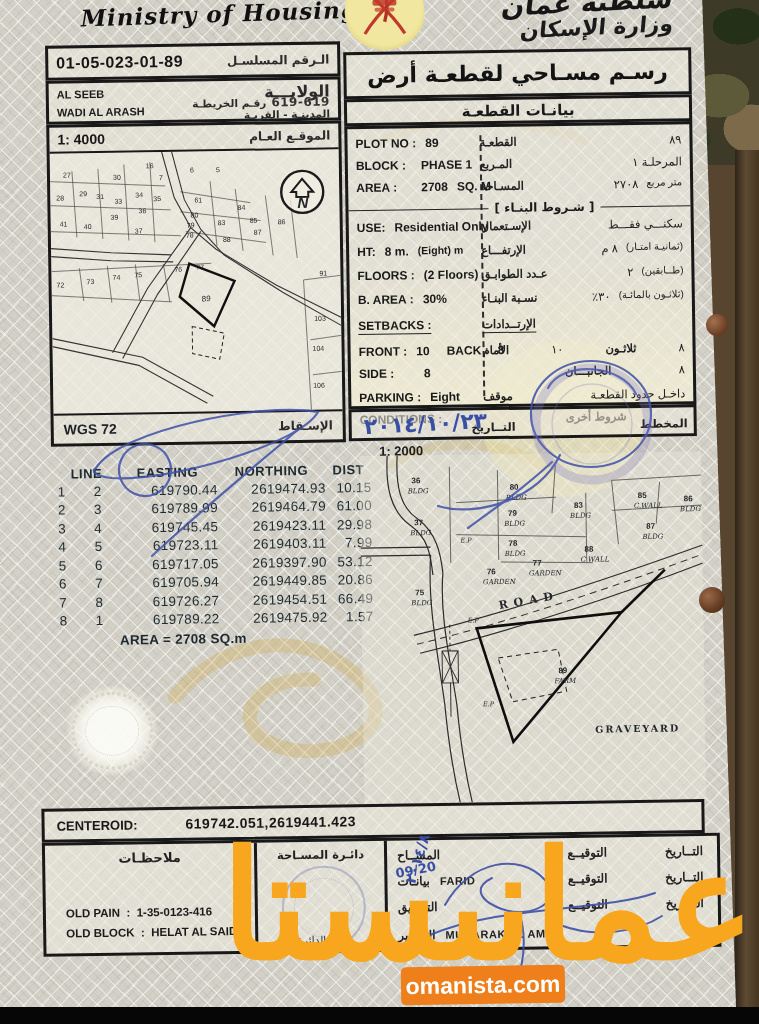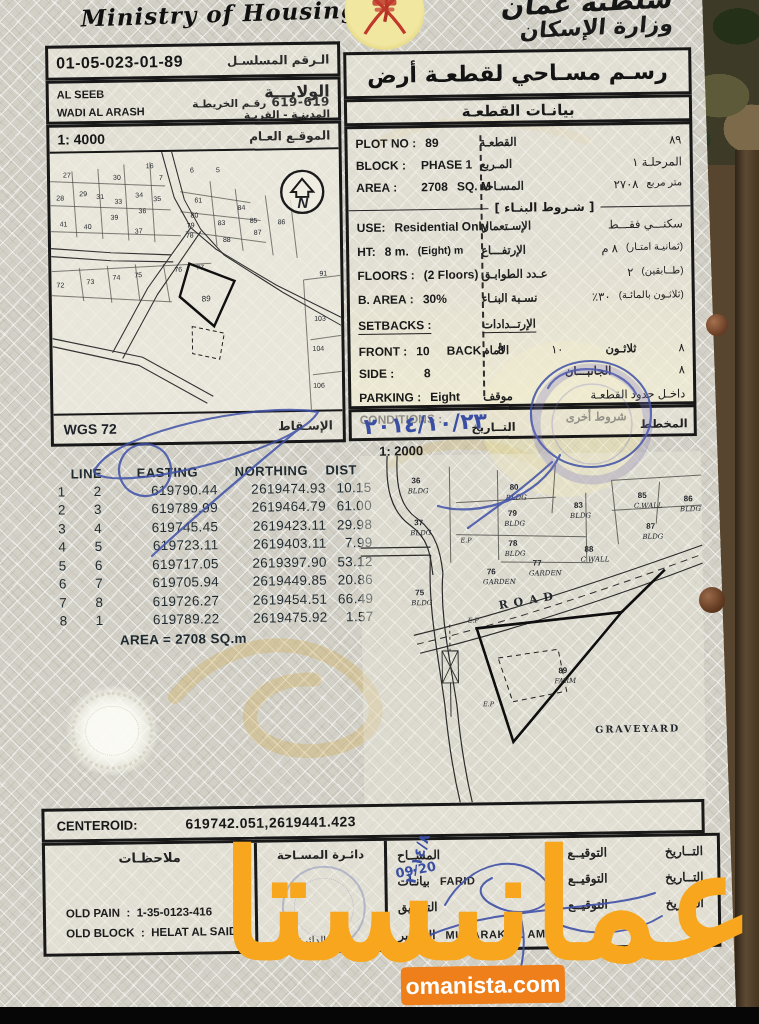--- a/index.html
+++ b/index.html
@@ -81,21 +81,21 @@
   .date-lbl{position:absolute;right:178px;top:10px;font-size:11.5px;font-weight:bold;color:#222;}
   .hand{color:#3a4fa3;font-family:"DejaVu Sans",sans-serif;}
   .hand-date1{position:absolute;left:12px;top:0;font-size:22px;font-weight:bold;transform:rotate(-2deg);letter-spacing:2px;}
   .scale2{position:absolute;left:388px;top:450px;font-size:13px;font-weight:bold;color:#1c1c1c;}
   
   .coords{position:absolute;left:64px;top:466px;width:306px;color:#1e2a30;}
   .chead,.crow{display:grid;grid-template-columns:22px 40px 100px 108px 46px;align-items:center;}
   .chead{font-size:13px;font-weight:bold;letter-spacing:.5px;height:18px;}
   .chead .h-line{grid-column:1/3;text-align:center;}
   .chead .h-east,.chead .h-north{text-align:center;}
-  .chead .h-dist{text-align:left;}
+  .chead .h-dist{text-align:center;}
   .crow{font-size:13.5px;height:18.5px;letter-spacing:.3px;}
   .crow span:nth-child(1){text-align:left;padding-left:2px;}
   .crow span:nth-child(2){text-align:center;}
   .crow span:nth-child(3),.crow span:nth-child(4),.crow span:nth-child(5){text-align:right;}
   .carea{font-size:13.5px;font-weight:bold;padding:3px 0 0 62px;letter-spacing:.3px;}
   
   .map2{position:absolute;left:368px;top:462px;}
   .map2 text{font:8px "Liberation Sans",sans-serif;fill:#23262b;font-weight:bold;}
   .map2 text.sub{font:italic 7px "DejaVu Serif",serif;font-weight:normal;}
   .map2 .roadtxt{font:bold 11px "DejaVu Serif",serif;letter-spacing:6px;}

